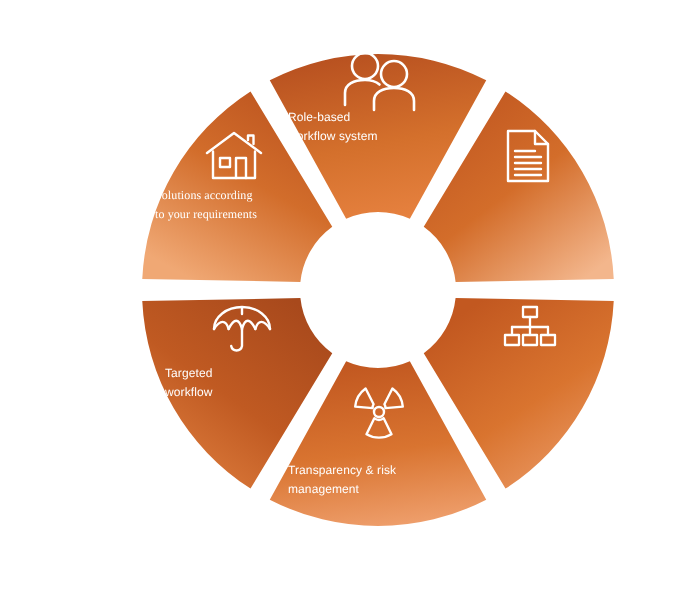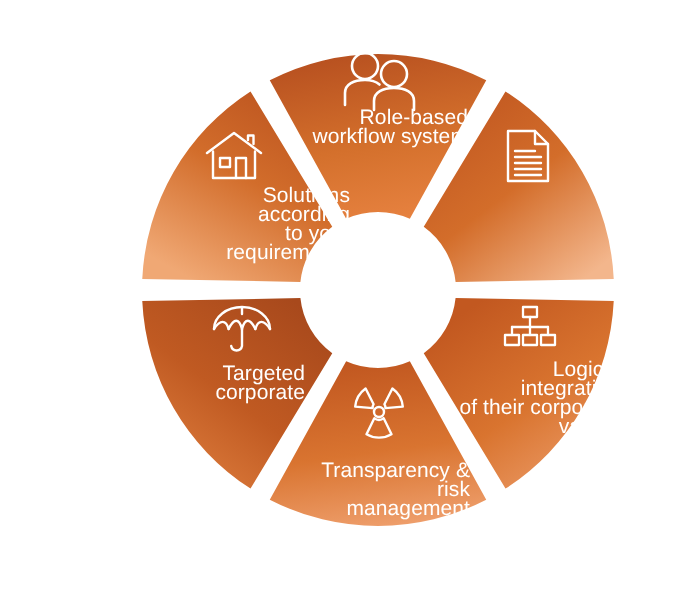--- a/index.html
+++ b/index.html
@@ -25,23 +25,23 @@
     left: 0;
     top: 0;
     width: 678px;
     height: 600px;
     display: block;
   }
   .seg-label {
     position: absolute;
     color: #ffffff;
     font-family: "Liberation Sans", sans-serif;
-    font-size: 21px;
+    font-size: 12px;
     line-height: 19px;
-    text-align: right;
+    text-align: left;
     white-space: pre-line;
     letter-spacing: 0.1px;
     pointer-events: none;
     text-rendering: geometricPrecision;
   }
   .icon-holder {
     position: absolute;
     pointer-events: none;
   }
   .icon-holder svg {
@@ -120,23 +120,20 @@
     <svg width="52" height="48" viewBox="0 0 52 48" fill="none" stroke="#ffffff" stroke-width="2.3" stroke-linecap="round" stroke-linejoin="round">
       <rect x="19" y="2" width="14" height="10"></rect>
       <path d="M26 12 V22"></path>
       <path d="M8 22 H44"></path>
       <path d="M8 22 V30 M26 22 V30 M44 22 V30"></path>
       <rect x="1" y="30" width="14" height="10"></rect>
       <rect x="19" y="30" width="14" height="10"></rect>
       <rect x="37" y="30" width="14" height="10"></rect>
     </svg>
   </div>
-  <div class="seg-label" style="left:455px; top:360px; width:165px;">Logical integration
-of their corporate
-values</div>
 
   <div class="icon-holder" style="left:351px; top:385px;">
     <svg width="56" height="54" viewBox="0 0 56 54" fill="none" stroke="#ffffff" stroke-width="2.4" stroke-linecap="round" stroke-linejoin="round">
       <circle cx="28" cy="27" r="5"></circle>
       <path d="M22.6 19.2 L14.6 3.5 A25 25 0 0 0 4.2 21.6 L21.6 23.1 A7 7 0 0 1 22.6 19.2 Z"></path>
       <path d="M33.4 19.2 L41.4 3.5 A25 25 0 0 1 51.8 21.6 L34.4 23.1 A7 7 0 0 0 33.4 19.2 Z"></path>
       <path d="M23.3 33.2 L15.5 49.2 A25 25 0 0 0 40.5 49.2 L32.7 33.2 A7 7 0 0 1 23.3 33.2 Z"></path>
     </svg>
   </div>
   <div class="seg-label" style="left:288px; top:438px; width:182px;margin-top:23px;">Transparency &amp; risk
@@ -147,27 +144,27 @@
       <path d="M30 4 V10"></path>
       <path d="M2 25 A28 22 0 0 1 58 25"></path>
       <path d="M2 25 C8 15.5 14 15.5 16.6 25"></path>
       <path d="M16.6 25 C22 14 27 14 30 25"></path>
       <path d="M30 25 C33 14 38 14 43.4 25"></path>
       <path d="M43.4 25 C46 15.5 52 15.5 58 25"></path>
       <path d="M30 25 V42 A5.5 5.5 0 0 1 19.2 42"></path>
     </svg>
   </div>
   <div class="seg-label" style="left:165px; top:364px; width:140px;">Targeted
-corporate</div>
+workflow</div>
 
   <div class="icon-holder" style="left:205px; top:131px;">
     <svg width="58" height="50" viewBox="0 0 58 50" fill="none" stroke="#ffffff" stroke-width="2.4" stroke-linecap="round" stroke-linejoin="round">
       <path d="M2 22 L29 2 L56 22"></path>
       <path d="M8 20.5 V47 H50 V20.5"></path>
       <path d="M43 9 V4.5 H48.5 V13"></path>
       <rect x="15" y="27" width="10" height="9"></rect>
       <path d="M31 47 V27 H41 V47"></path>
     </svg>
   </div>
-  <div class="seg-label" style="left:170px; top:186px; width:180px;">Solutions according
+  <div class="seg-label" style="left:155px; top:186px; width:180px;font-family:Liberation Serif, serif;">Solutions according
 to your requirements</div>
 
 </div>
 
 </body></html>

